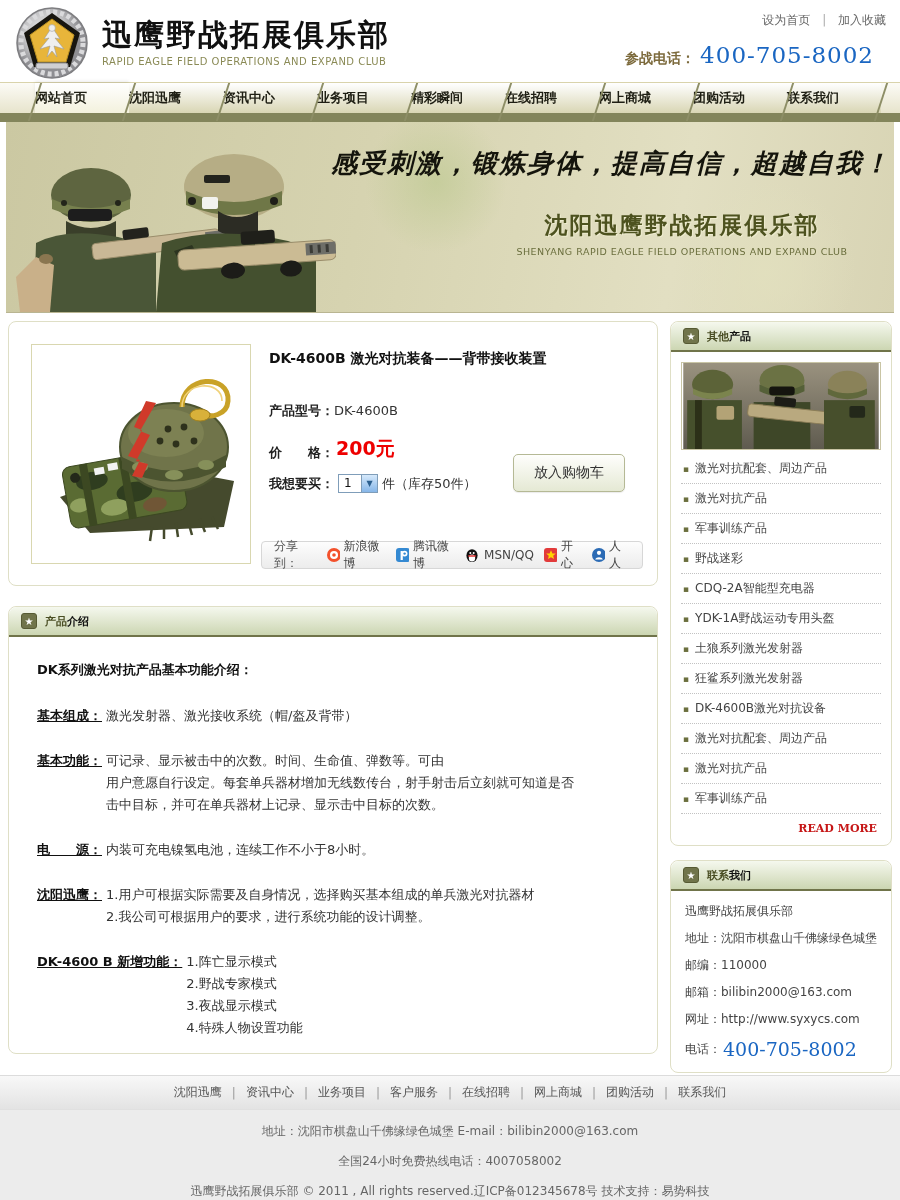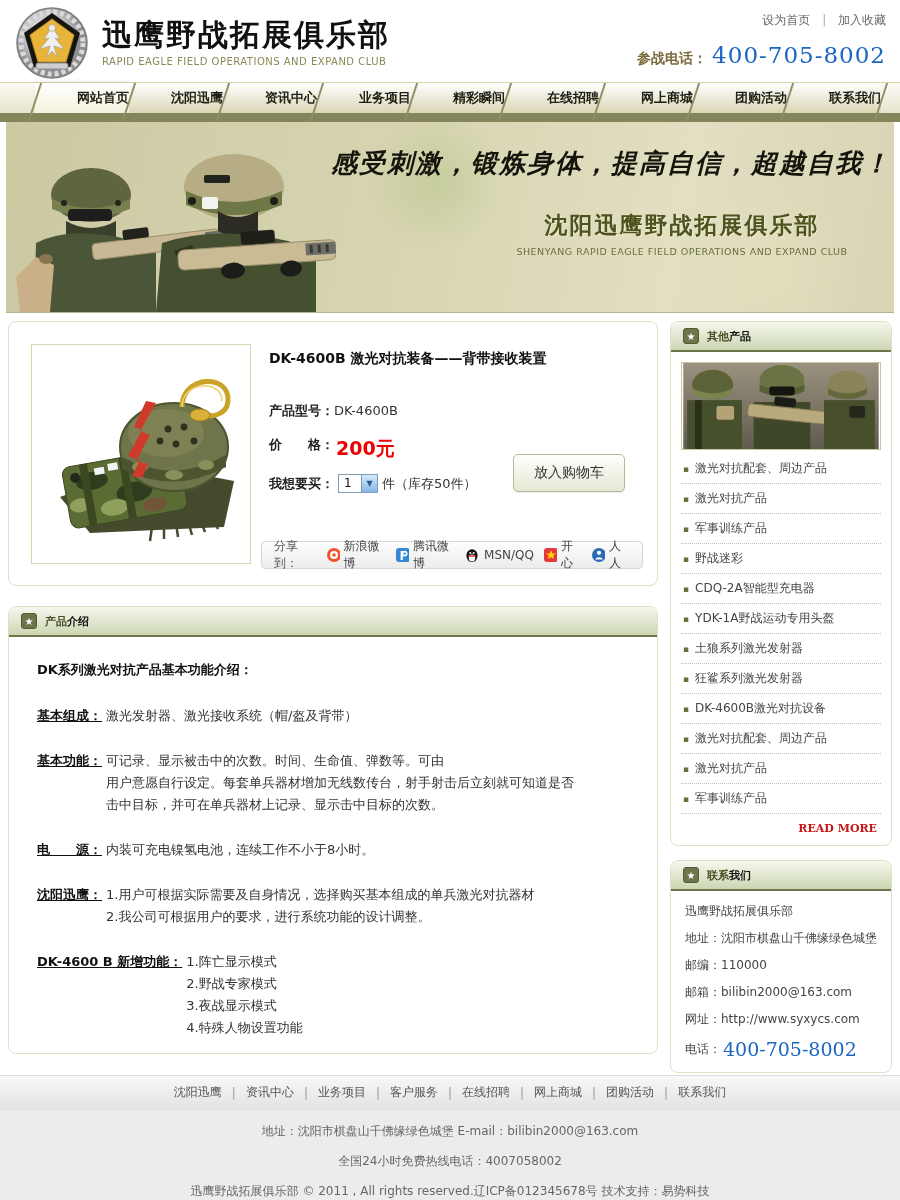--- a/index.html
+++ b/index.html
@@ -8,27 +8,27 @@
 
   
   .header { height:85px; position:relative; border-bottom:1px solid #d9d3ab; background:#fff; }
   .logo { position:absolute; left:14px; top:5px; width:76px; height:76px; }
   .title-block { position:absolute; left:102px; top:18px; }
   .site-title { font-size:30px; font-weight:bold; color:#111; letter-spacing:2px; line-height:34px; }
   .site-subtitle { font-size:10px; color:#8a8a55; letter-spacing:0.5px; margin-top:4px; }
   .top-links { position:absolute; right:14px; top:12px; font-size:12px; color:#666; }
   .top-links a { color:#666; text-decoration:none; cursor:pointer; }
   .top-links .sep { color:#aaa; margin:0 8px; }
-  .phone-line { position:absolute; right:14px; top:42px; }
+  .phone-line { position:absolute; right:26px; top:42px; }
   .phone-label { font-size:14px; color:#7c6a3c; font-weight:bold; }
   .phone-number { font-size:23px; color:#1a66c2; font-family:"DejaVu Serif","Liberation Serif",serif; letter-spacing:1px; }
 
   
   .nav { height:30px; background:linear-gradient(#fcfbf6,#e7e4cc); display:flex; padding-left:35px; }
-  .nav-tab { width:94px; height:30px; line-height:30px; text-align:right; font-size:13px; font-weight:bold; color:#1f1f14; position:relative; cursor:pointer; background:linear-gradient(#ffffff,#d9d6b4); }
+  .nav-tab { width:94px; height:30px; line-height:30px; text-align:left; font-size:13px; font-weight:bold; color:#1f1f14; position:relative; cursor:pointer; background:linear-gradient(#ffffff,#d9d6b4); }
   .nav-tab::before { content:''; position:absolute; left:-1px; top:0; bottom:-8px; width:2px; background:#8d8e66; transform:skewX(-18deg); z-index:2; }
   .nav-tab:last-child::after { content:''; position:absolute; right:-1px; top:0; bottom:-8px; width:2px; background:#8d8e66; transform:skewX(-18deg); z-index:2; }
   .nav-tab.active { background:linear-gradient(#ffffff,#f3f1dd); box-shadow:0 -2px 3px rgba(0,0,0,0.08); }
   .nav-strip { height:9px; background:#83855b; }
 
   
   .banner { height:195px; margin:0 6px; position:relative; overflow:hidden;
     background:
       radial-gradient(circle 70px at 430px 60px, rgba(183,198,137,0.55), rgba(183,198,137,0) 71px),
       radial-gradient(circle 90px at 760px 150px, rgba(226,224,190,0.8), rgba(226,224,190,0) 91px),
@@ -53,21 +53,21 @@
   .box-title .sfx { color:#111; }
 
   
   .product-box { height:265px; padding:14px; display:flex; }
   .product-photo { width:220px; height:220px; border:1px solid #d9d7b0; background:#fff; flex:none; margin:8px 0 0 8px; }
   .product-info { flex:1; position:relative; padding:14px 0 0 18px; }
   .product-title { font-size:14px; font-weight:bold; color:#111; }
   .product-row { font-size:13px; color:#333; margin-top:0; }
   .row-model { margin-top:34px; }
   .row-model .lab { font-weight:bold; color:#222; }
-  .row-price { margin-top:16px; display:flex; align-items:flex-start; }
+  .row-price { margin-top:16px; display:flex; align-items:flex-end; }
   .row-price .lab { font-weight:bold; color:#222; }
   .price-val { color:#ee0000; font-size:19px; font-weight:bold; margin-left:2px; }
   .row-qty { margin-top:12px; display:flex; align-items:center; }
   .row-qty .lab { font-weight:bold; color:#222; }
   .qty-select { display:inline-flex; border:1px solid #7f9db9; background:#fff; height:19px; margin:0 4px; cursor:pointer; }
   .qty-value { width:22px; font-size:12px; line-height:17px; padding-left:5px; color:#111; }
   .qty-arrow { width:16px; background:linear-gradient(#d6e9fb,#86b6e8); border-left:1px solid #7f9db9; color:#2b5f8f; font-size:8px; line-height:17px; text-align:center; }
   .cart-button { position:absolute; right:18px; top:118px; padding:9px 20px; font-size:14px; color:#333; background:linear-gradient(#fefefc,#e5e9d4); border:1px solid #b5b995; border-radius:5px; cursor:pointer; box-shadow:0 1px 1px rgba(0,0,0,0.08); }
   .share-bar { position:absolute; left:10px; bottom:2px; height:28px; display:inline-flex; align-items:center; gap:9px; padding:0 12px; font-size:12px; color:#555; background:linear-gradient(#fdfdfd,#ececec); border:1px solid #d7d7d7; border-radius:4px; }
   .share-item { display:inline-flex; align-items:center; gap:4px; cursor:pointer; color:#444; }

